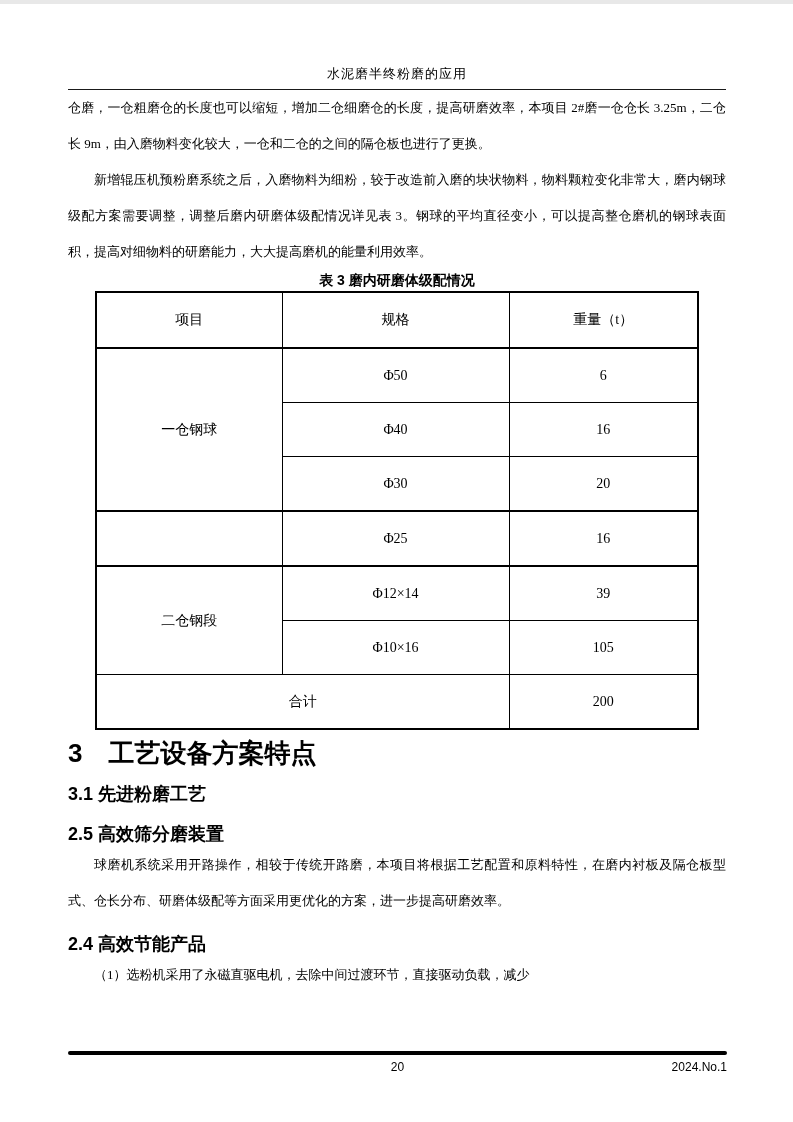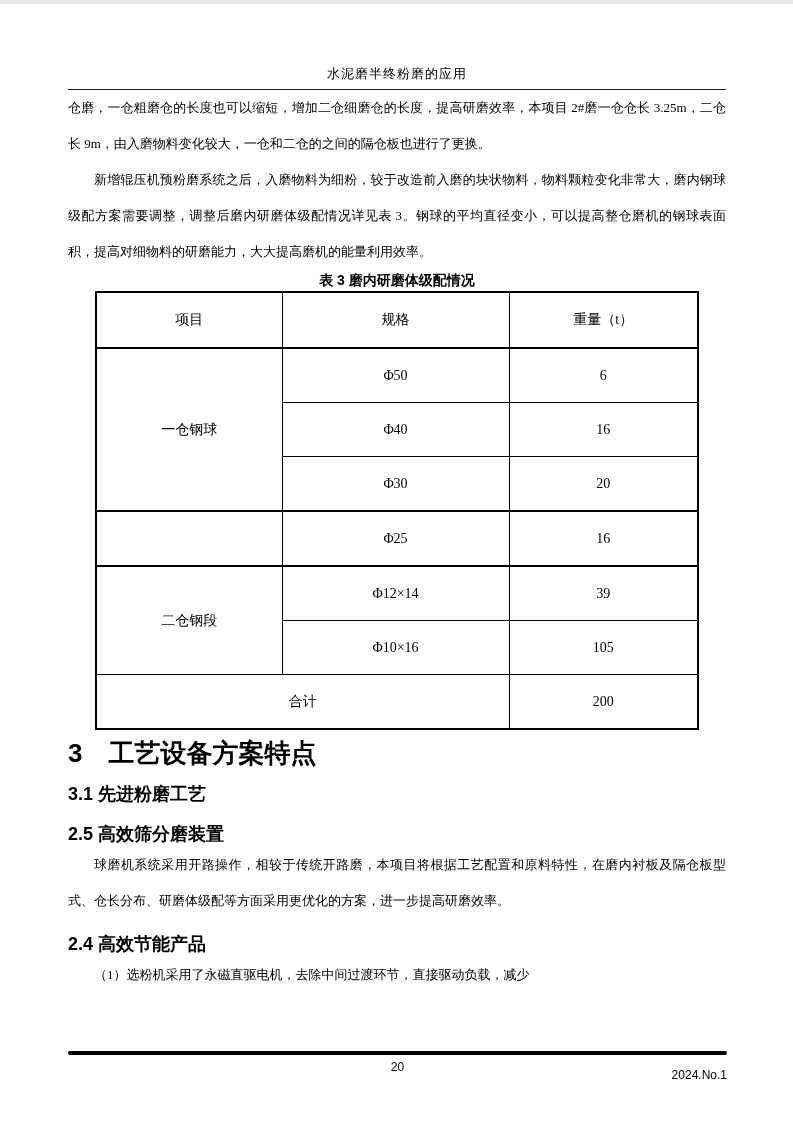--- a/index.html
+++ b/index.html
@@ -89,21 +89,21 @@
   .footer { position:absolute; left:68px; top:1047px; width:659px; }
   .footer-rule { height:4px; background:#000; border-radius:2px; }
   .footer-row {
     position:relative;
     margin-top:5px;
     font-size:12px;
     line-height:14px;
     font-family:"Liberation Sans", sans-serif;
   }
   .page-number { text-align:center; }
-  .issue { position:absolute; right:0; top:8px; }
+  .issue { position:absolute; right:0; top:0; }
 </style>
 </head>
 <body>
 
 <div class="page">
   <div class="content">
 
     <div class="running-title">水泥磨半终粉磨的应用</div>
     <div class="header-rule"></div>
 

